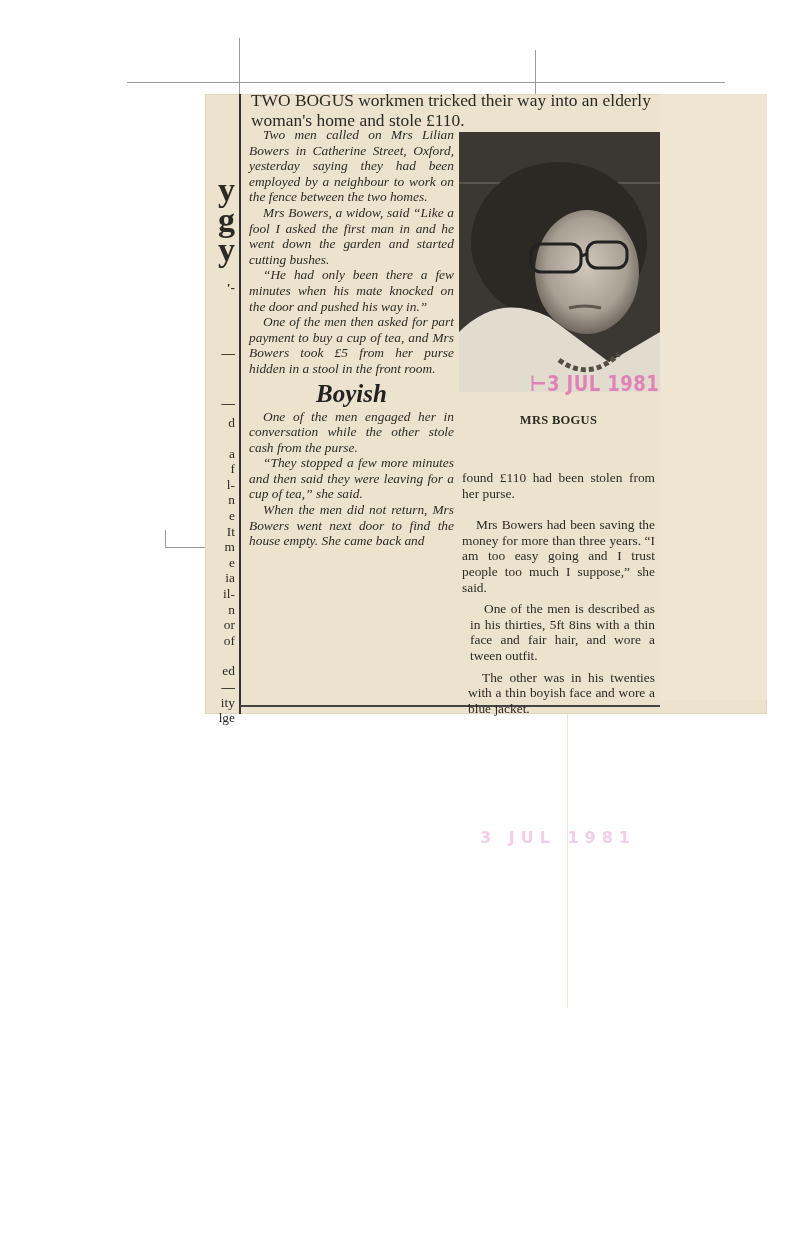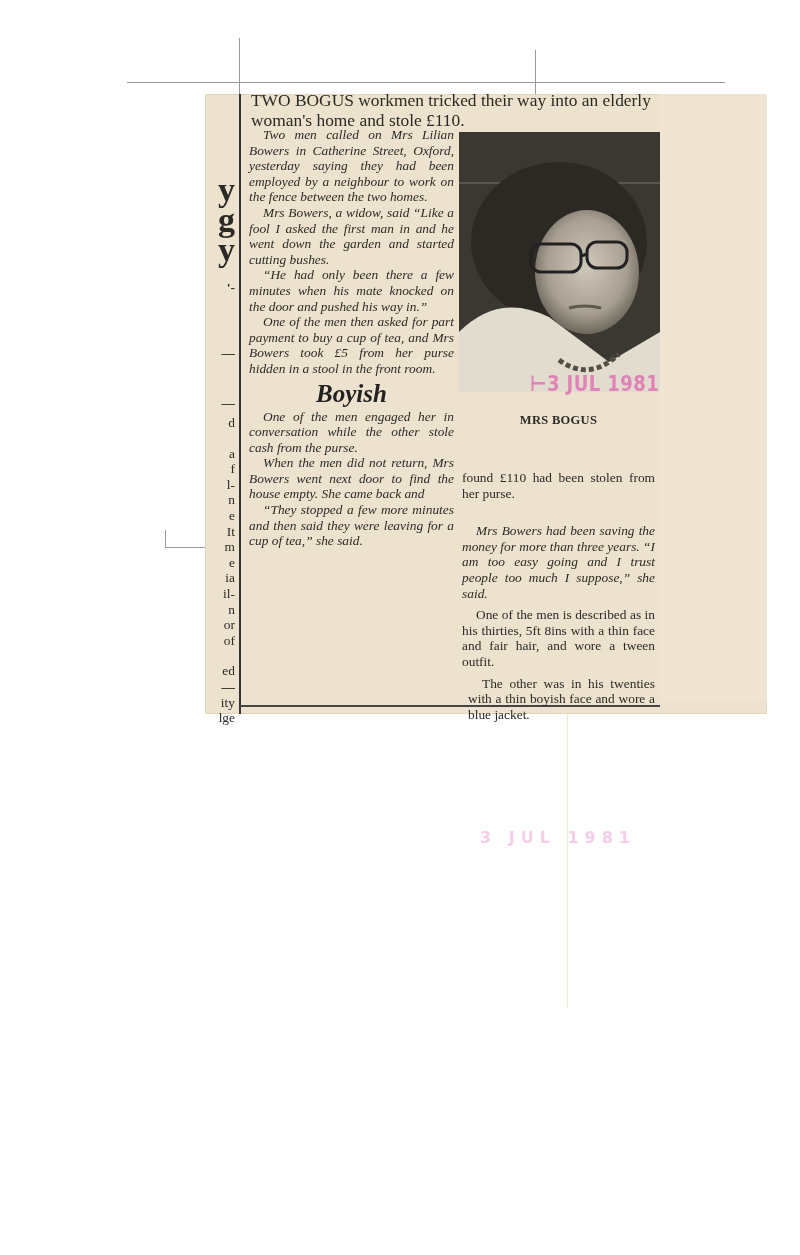--- a/index.html
+++ b/index.html
@@ -71,22 +71,22 @@
 
 <div class="lede">TWO BOGUS workmen tricked their way into an elderly woman's home and stole £110.</div>
 
 <div class="text col1">
   <p class="indent">Two men called on Mrs Lilian Bowers in Catherine Street, Oxford, yesterday saying they had been employed by a neighbour to work on the fence between the two homes.</p>
   <p class="indent">Mrs Bowers, a widow, said “Like a fool I asked the first man in and he went down the garden and started cutting bushes.</p>
   <p class="indent">“He had only been there a few minutes when his mate knocked on the door and pushed his way in.”</p>
   <p class="indent">One of the men then asked for part payment to buy a cup of tea, and Mrs Bowers took £5 from her purse hidden in a stool in the front room.</p>
   <p class="sub">Boyish</p>
   <p class="indent">One of the men engaged her in conversation while the other stole cash from the purse.</p>
+  <p class="indent">“They stopped a few more minutes and then said they were leaving for a cup of tea,” she said.</p>
   <p class="indent">When the men did not return, Mrs Bowers went next door to find the house empty. She came back and</p>
-  <p class="indent">“They stopped a few more minutes and then said they were leaving for a cup of tea,” she said.</p>
 </div>
 
 <div class="photo">
   <svg width="201" height="260" viewBox="0 0 201 260">
     <defs>
       <radialGradient id="face" cx="50%" cy="45%" r="55%">
         <stop offset="0%" stop-color="#cfc8bb"></stop>
         <stop offset="70%" stop-color="#a79f92"></stop>
         <stop offset="100%" stop-color="#6e675c"></stop>
       </radialGradient>
@@ -105,18 +105,18 @@
 </div>
 
 <div class="stamp">
   <span>⊢</span><span>3 JUL 1981</span>
 </div>
 
 <div class="caption">MRS BOGUS</div>
 
 <div class="text col2">
   <p>found £110 had been stolen from her purse.</p>
-  <p class="indent" style="margin-top:22px;font-style:italic;">Mrs Bowers had been saving the money for more than three years. “I am too easy going and I trust people too much I suppose,” she said.</p>
-  <p class="indent" style="margin-top:6px;">One of the men is described as in his thirties, 5ft 8ins with a thin face and fair hair, and wore a tween outfit.</p>
+  <p class="indent" style="margin-top:16px;">Mrs Bowers had been saving the money for more than three years. “I am too easy going and I trust people too much I suppose,” she said.</p>
+  <p class="indent" style="margin-top:6px;margin-left:8px;">One of the men is described as in his thirties, 5ft 8ins with a thin face and fair hair, and wore a tween outfit.</p>
   <p class="indent" style="margin-top:6px;margin-left:6px;">The other was in his twenties with a thin boyish face and wore a blue jacket.</p>
 </div>
 
 <div class="ghost-stamp">3 JUL 1981</div>
 
 </body></html>

